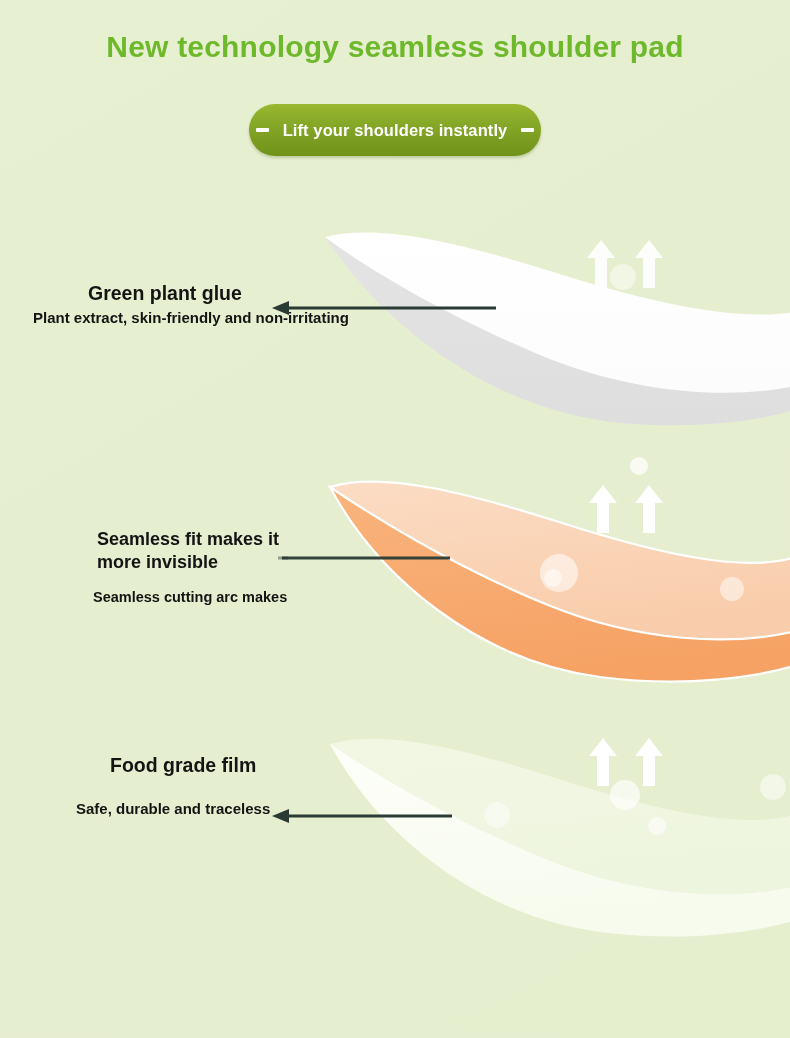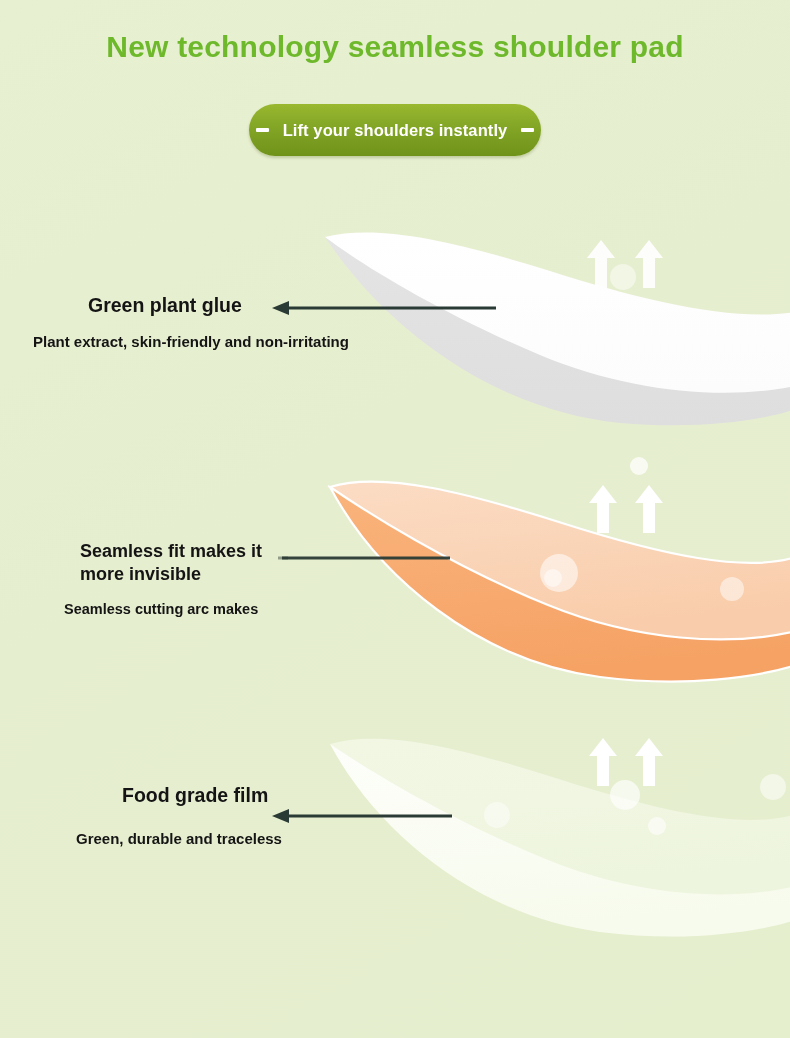--- a/index.html
+++ b/index.html
@@ -74,42 +74,42 @@
 
   
   .feature { position: absolute; }
 
   .feature-head {
     font-size: 19.5px;
     font-weight: bold;
     color: #141414;
     line-height: 1.18;
     white-space: pre-line;
-    margin: 16px;
+    margin: 4px;
   }
   .feature-sub {
     font-size: 15px;
     font-weight: bold;
     color: #141414;
     margin: 0;
     white-space: nowrap;
   }
 
   
   #feature-1 { left: 88px; top: 278px; }
   #feature-1 .feature-head { margin-left: 0; }
   #feature-1 .feature-sub  { margin-left: -55px; }
 
   
-  #feature-2 { left: 64px; top: 524px; }
+  #feature-2 { left: 93px; top: 524px; }
   #feature-2 .feature-head { font-size: 18px; line-height: 1.26; }
   #feature-2 .feature-sub  { margin-top: 16px; font-size: 14.5px; }
 
   
-  #feature-3 { left: 106px; top: 768px; }
+  #feature-3 { left: 106px; top: 750px; }
   #feature-3 .feature-sub { margin-left: -30px; margin-top: 23px; }
 
   
   .connector { position: absolute; }
 
   
   .pad { position: absolute; }
 
   .arrow-up { position: absolute; }
 </style>
@@ -239,21 +239,21 @@
   </svg>
   <svg class="pad" style="left:646px; top:815px;" width="22" height="22" viewBox="0 0 22 22">
     <circle cx="11" cy="11" r="9" fill="#ffffff" opacity="0.6"></circle>
   </svg>
   <svg class="pad" style="left:758px; top:772px;" width="30" height="30" viewBox="0 0 30 30">
     <circle cx="15" cy="15" r="13" fill="#ffffff" opacity="0.5"></circle>
   </svg>
 
   <div class="feature" id="feature-3">
     <p class="feature-head">Food grade film</p>
-    <p class="feature-sub">Green, durable and traceless</p>
+    <p class="feature-sub">Safe, durable and traceless</p>
   </div>
 
   <svg class="connector" style="left:272px; top:806px;" width="180" height="20" viewBox="0 0 180 20">
     <path d="M14 10 L180 10" stroke="#2a3a34" stroke-width="3" fill="none"></path>
     <path d="M0 10 L17 3 L17 17 Z" fill="#2a3a34"></path>
   </svg>
 
 </div>
 
 </body></html>

